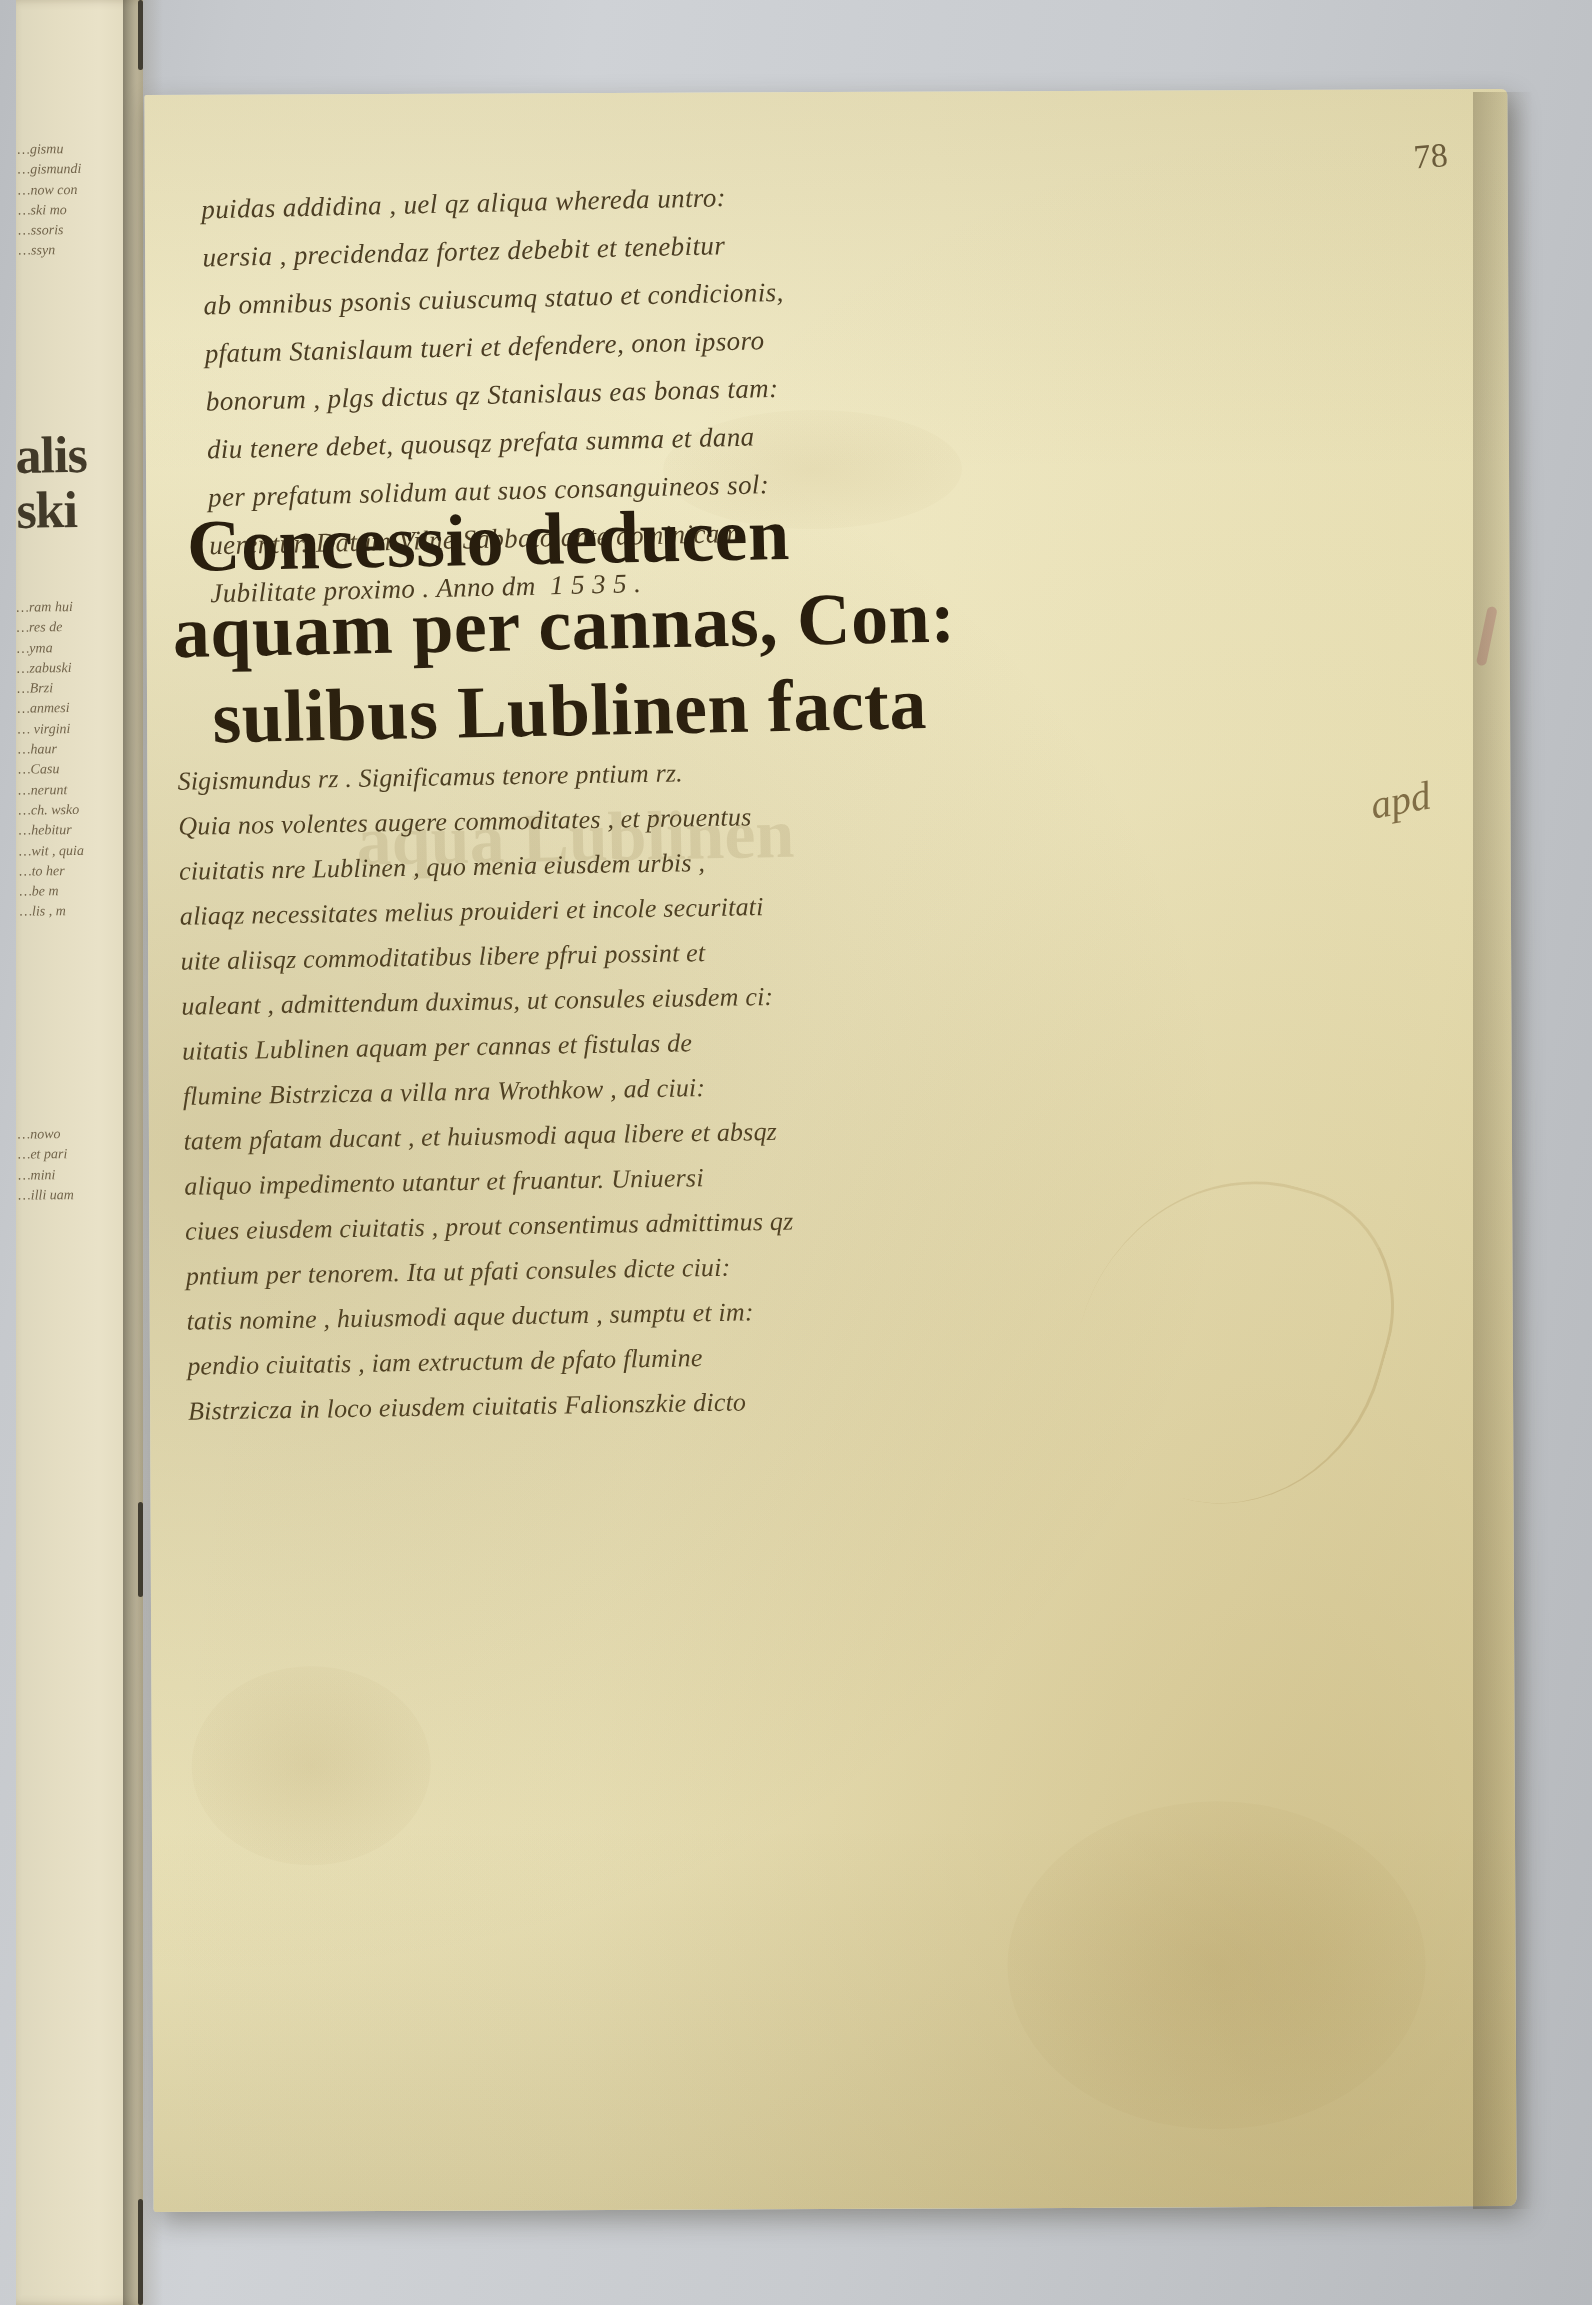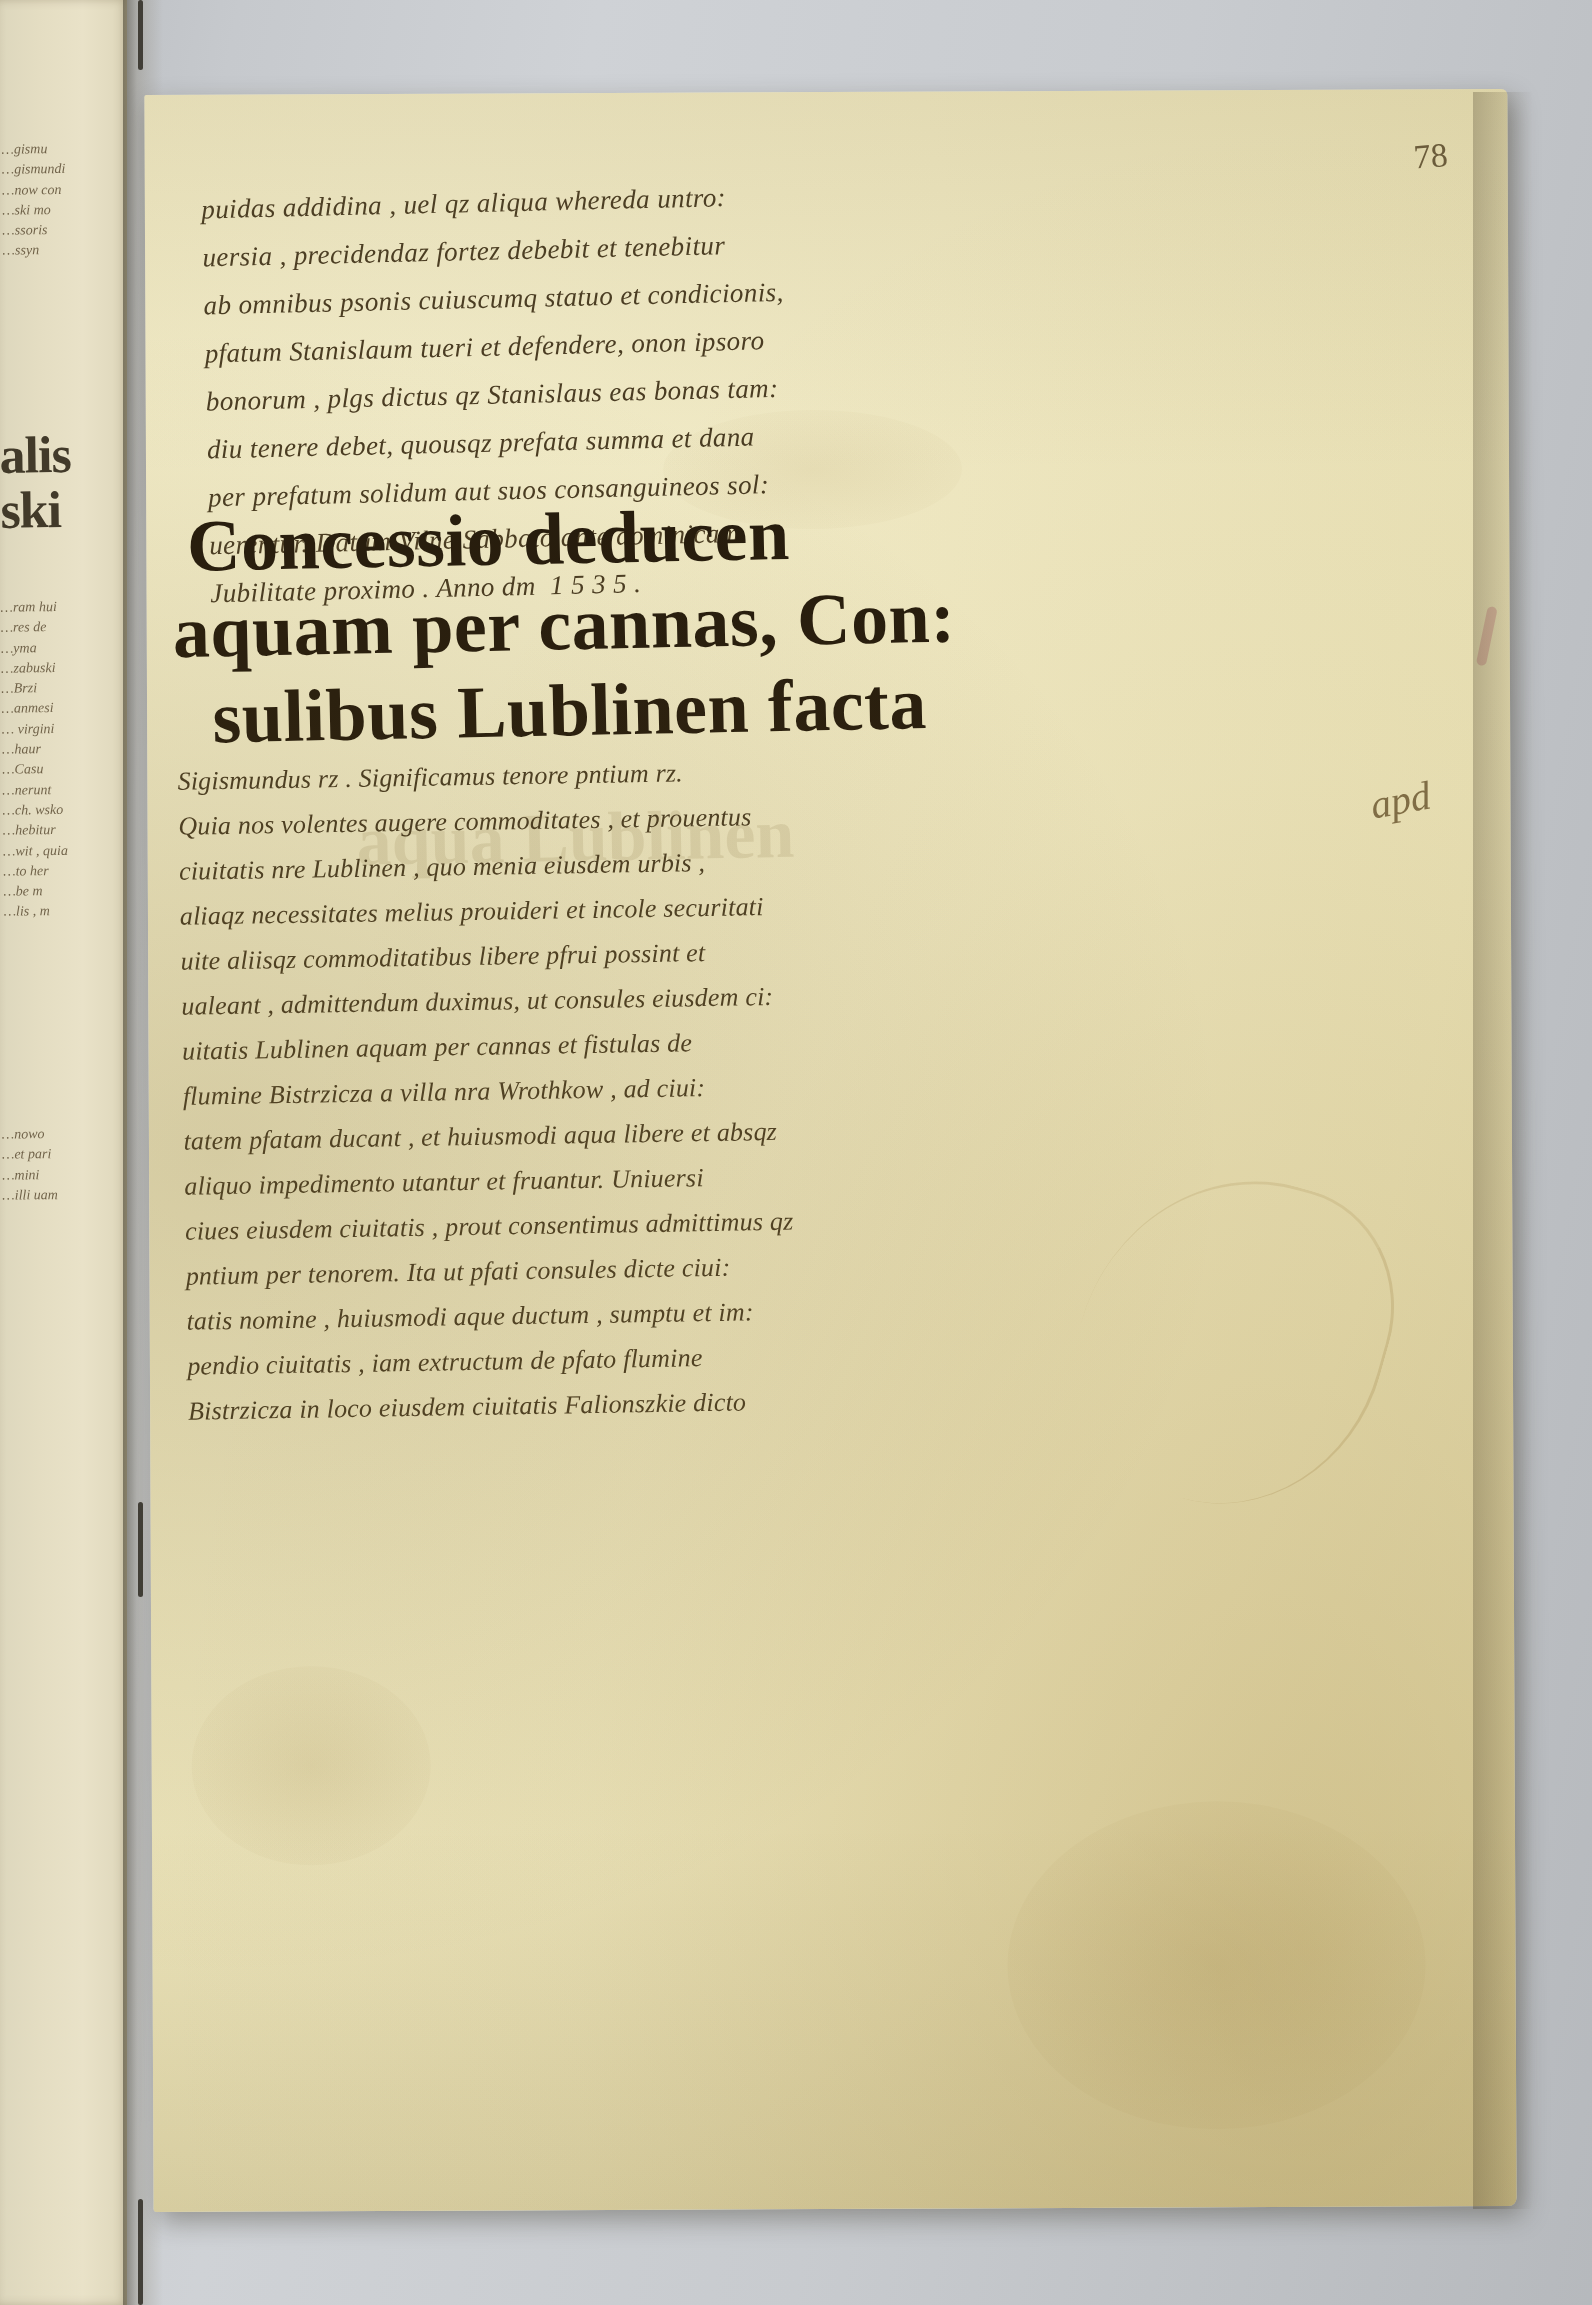--- a/index.html
+++ b/index.html
@@ -18,21 +18,21 @@
     position: relative;
     width: 1592px;
     height: 2305px;
     background: linear-gradient(100deg, #b9bcc0 0%, #c6c9cd 12%, #cfd2d6 30%, #c8cbcf 60%, #b6b9bd 100%);
     overflow: hidden;
   }
 
   
   .verso {
     position: absolute;
-    left: 0; top: 0;
+    left: 16px; top: 0;
     width: 127px; height: 2305px;
     background: linear-gradient(90deg, #ddd7bd 0%, #e4ddc2 30%, #e9e2c8 65%, #ded7bb 100%);
     box-shadow: inset -4px 0 10px rgba(80,65,35,0.25);
     overflow: hidden;
   }
   .verso .vtext {
     position: absolute;
     left: 2px;
     width: 119px;
     color: #4a3a21;

